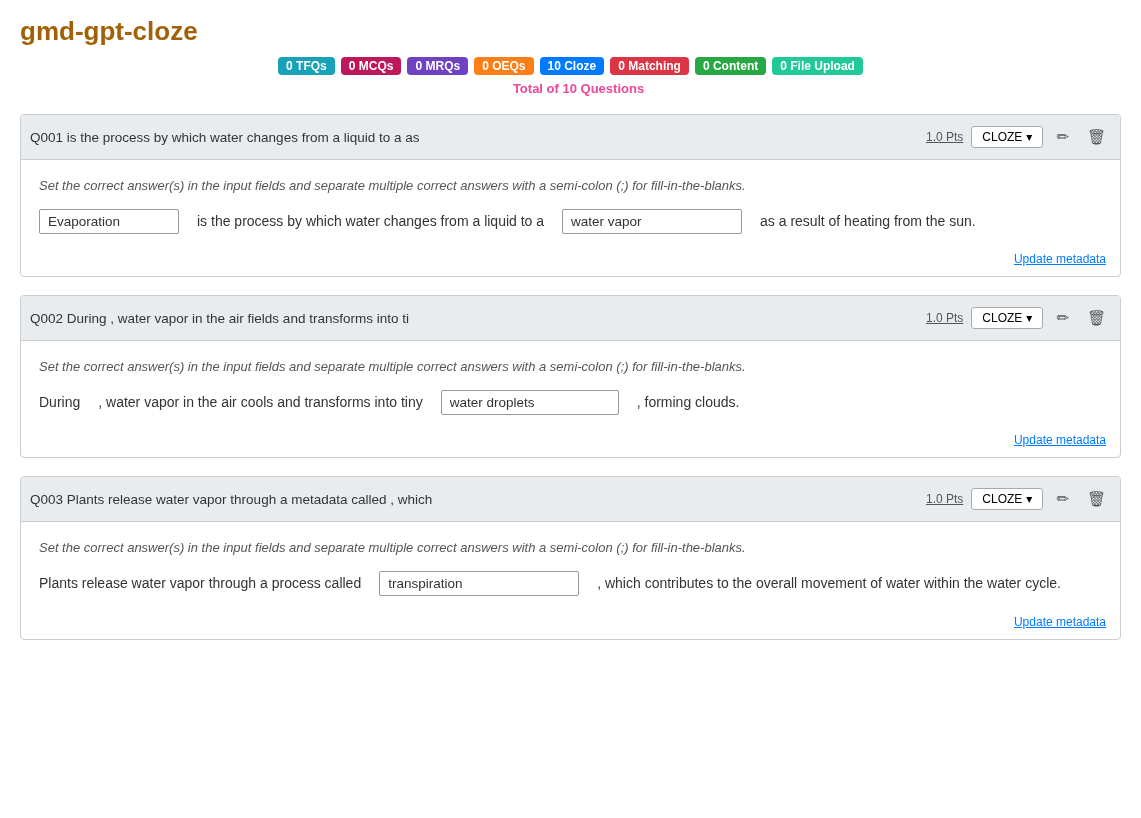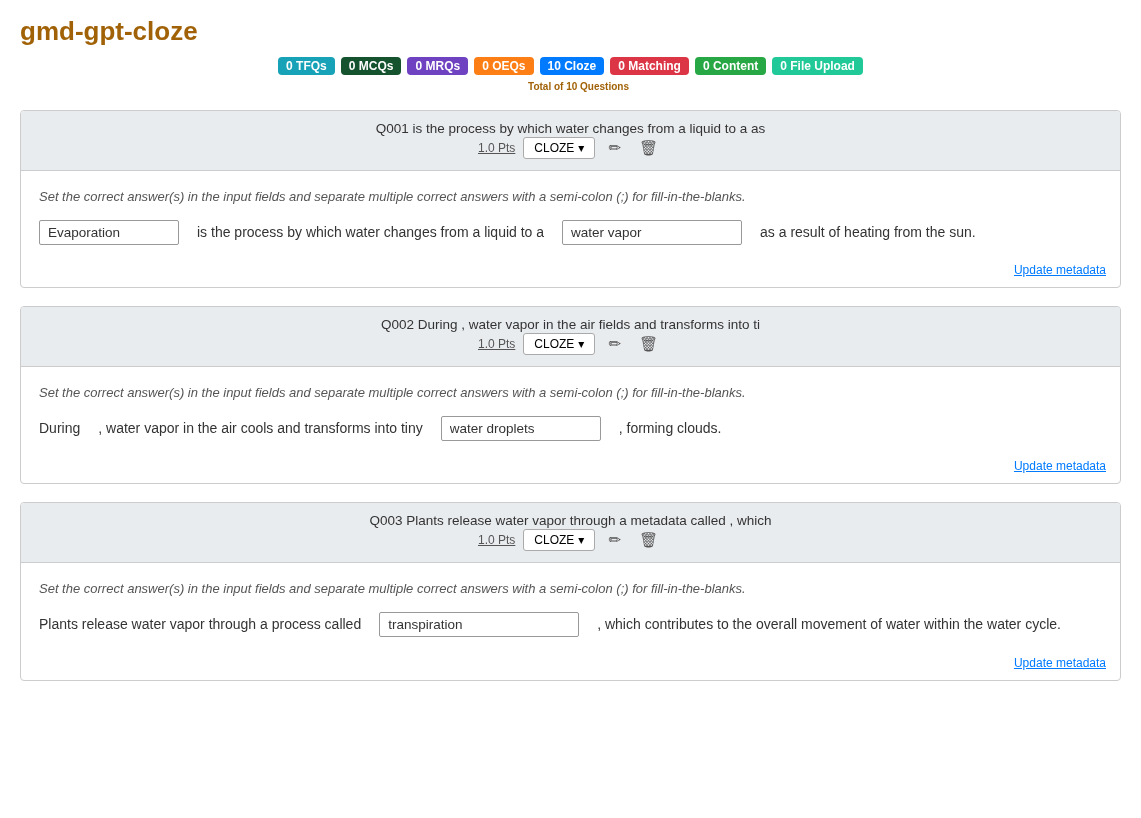--- a/index.html
+++ b/index.html
@@ -26,47 +26,46 @@
     }
     .badge {
       display: inline-block;
       padding: 2px 8px;
       border-radius: 4px;
       font-size: 12px;
       font-weight: bold;
       color: #fff;
     }
     .badge-tfq { background: #17a2b8; }
-    .badge-mcq { background: #14532d; }
+    .badge-mcq { background: #be185d; }
     .badge-mrq { background: #6f42c1; }
     .badge-oeq { background: #fd7e14; }
     .badge-cloze { background: #007bff; }
     .badge-matching { background: #dc3545; }
     .badge-content { background: #28a745; }
     .badge-fileupload { background: #20c997; }
     .total-label {
-      font-size: 10px;
+      font-size: 13px;
       font-weight: 600;
-      color: #a16207;
+      color: #ec4899;
       margin-left: 16px;
     }
     .question-card {
       border: 1px solid #ccc;
       border-radius: 4px;
       margin-bottom: 18px;
       overflow: hidden;
     }
     .question-header {
       background: #e9ecef;
       padding: 10px 9px;
       display: flex;
       align-items: center;
       justify-content: space-between;
       border-bottom: 1px solid #ccc;
-      flex-direction: column;
     }
     .question-header-left {
       font-size: 13.5px;
       color: #333;
       font-weight: 500;
     }
     .question-header-right {
       display: flex;
       align-items: center;
       gap: 8px;
@@ -182,21 +181,21 @@
           <button class="cloze-btn">CLOZE <span>▾</span></button>
           <button class="icon-btn" title="Edit"><span>✏</span></button>
           <button class="icon-btn" title="Delete"><span>🗑</span></button>
         </div>
       </div>
       <div class="question-body">
         <p class="instruction-text">Set the correct answer(s) in the input fields and separate multiple correct answers with a semi-colon (;) for fill-in-the-blanks.</p>
         <div class="fill-sentence">
           <span>During</span>
           <span>, water vapor in the air cools and transforms into tiny</span>
-          <input type="text" class="fill-input" value="water droplets" style="width: 160px;">
+          <input type="text" class="fill-input" value="water droplets" style="width: 178px;">
           <span>, forming clouds.</span>
         </div>
       </div>
       <div class="update-meta-row"><a class="update-meta-link" href="#">Update metadata</a></div>
     </div>
     <div class="question-card">
       <div class="question-header">
         <span class="question-header-left">Q003 Plants release water vapor through a metadata called , which</span>
         <div class="question-header-right">
           <span class="pts-label">1.0 Pts</span>

